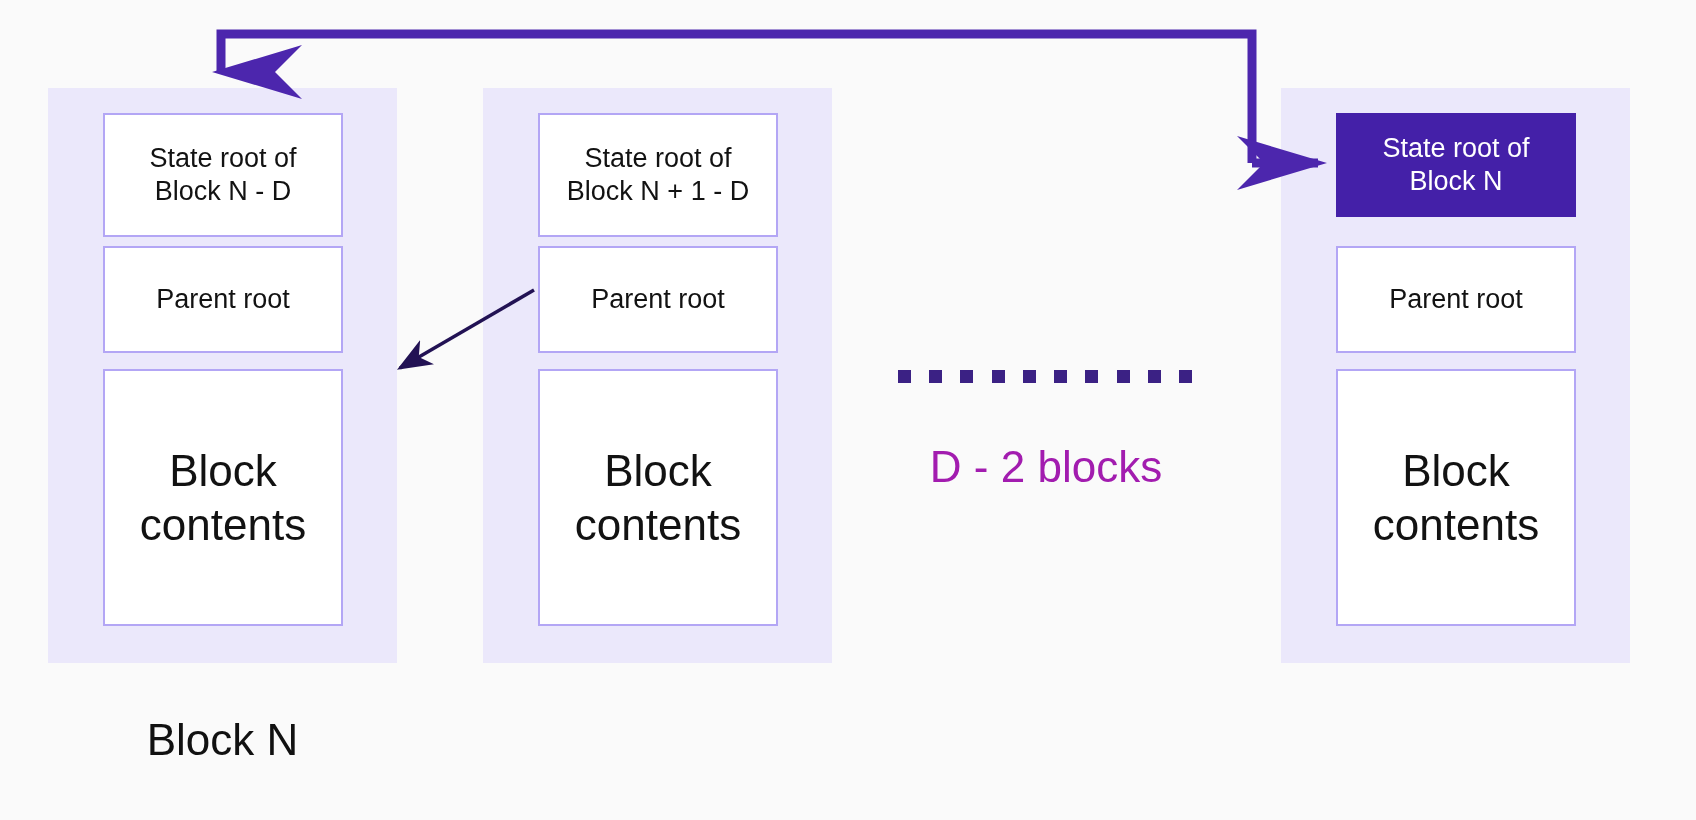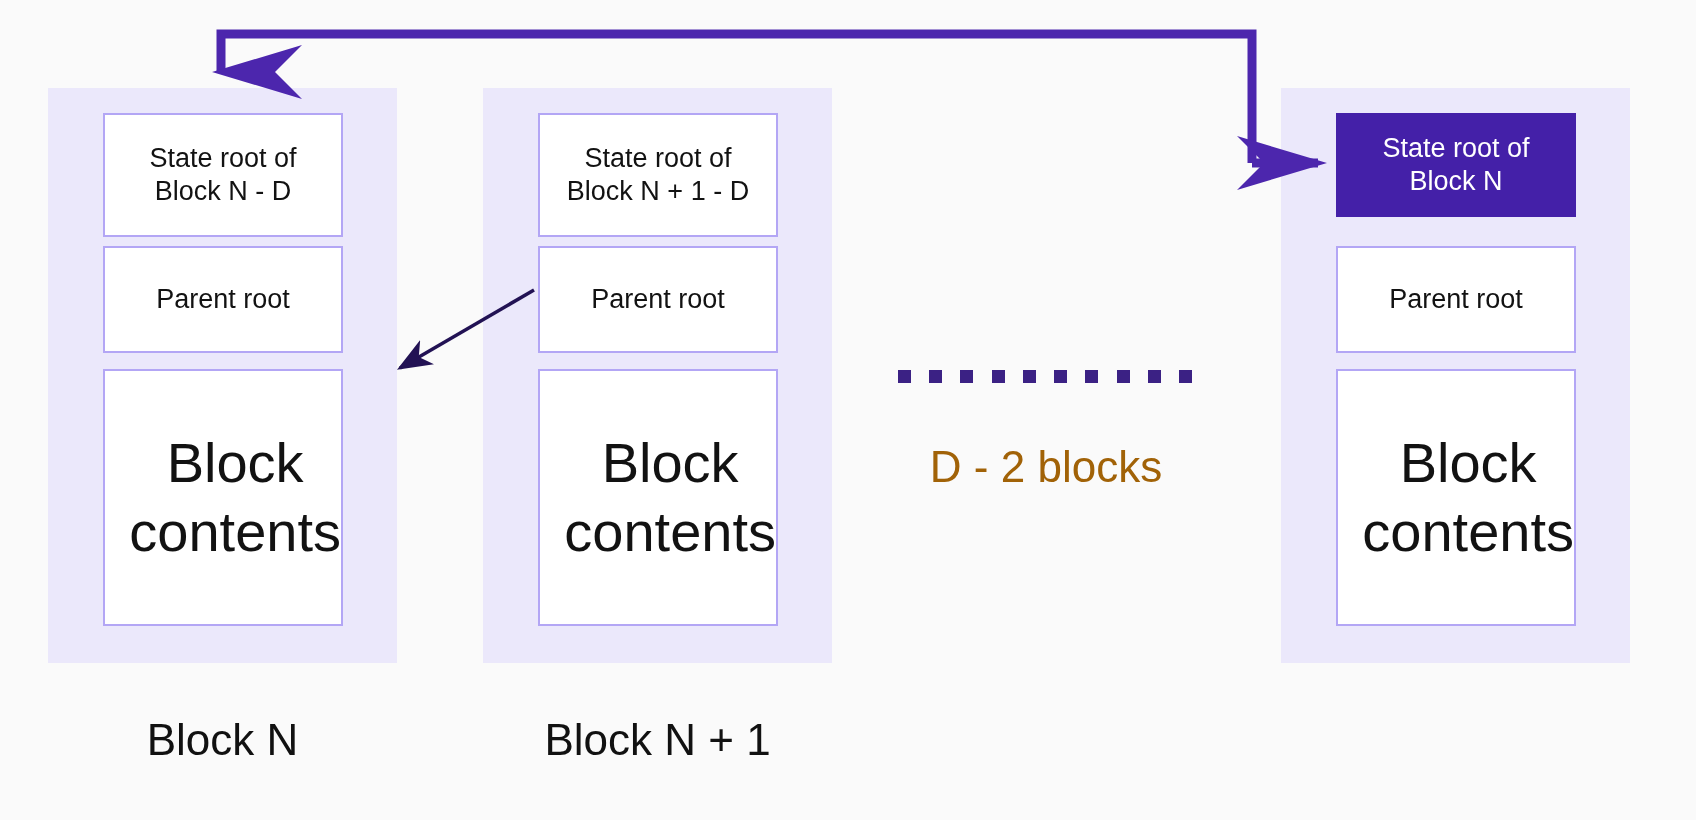--- a/index.html
+++ b/index.html
@@ -37,42 +37,42 @@
     border: 2px solid #b3a6f5;
     box-sizing: border-box;
     display: flex;
     align-items: center;
     justify-content: center;
     text-align: center;
     color: #121212;
     line-height: 1.22;
   }
   .field-box.small   { font-size: 27px; }
-  .field-box.large   { font-size: 56px; justify-content: flex-end; }
+  .field-box.large   { font-size: 44px; }
 
   .field-box.highlight {
     background: #4420a8;
     border: 2px solid #4420a8;
     color: #ffffff;
   }
 
   
   .block-caption {
     position: absolute;
     font-size: 44px;
     color: #111111;
     text-align: center;
     white-space: nowrap;
   }
 
   
   .gap-caption {
     position: absolute;
     font-size: 44px;
-    color: #a16207;
+    color: #a21caf;
     text-align: center;
     white-space: nowrap;
   }
 
   
   .dot-run {
     position: absolute;
     display: flex;
     justify-content: space-between;
     align-items: center;
@@ -126,23 +126,20 @@
 
   <div class="field-box small" style="left:538px; top:246px; width:240px; height:107px;">
     <span style="white-space:pre-line;">Parent root</span>
   </div>
 
   <div class="field-box large" style="left:538px; top:369px; width:240px; height:257px;">
     <span style="white-space:pre-line;">Block
 contents</span>
   </div>
 
-  <div class="block-caption" style="left:483px; top:715px; width:349px;">
-    <span>Block N + 1</span>
-  </div>
 
   <div class="dot-run" style="left:898px; top:369px; width:294px; height:14px;">
     <span class="dot"></span>
     <span class="dot"></span>
     <span class="dot"></span>
     <span class="dot"></span>
     <span class="dot"></span>
     <span class="dot"></span>
     <span class="dot"></span>
     <span class="dot"></span>

